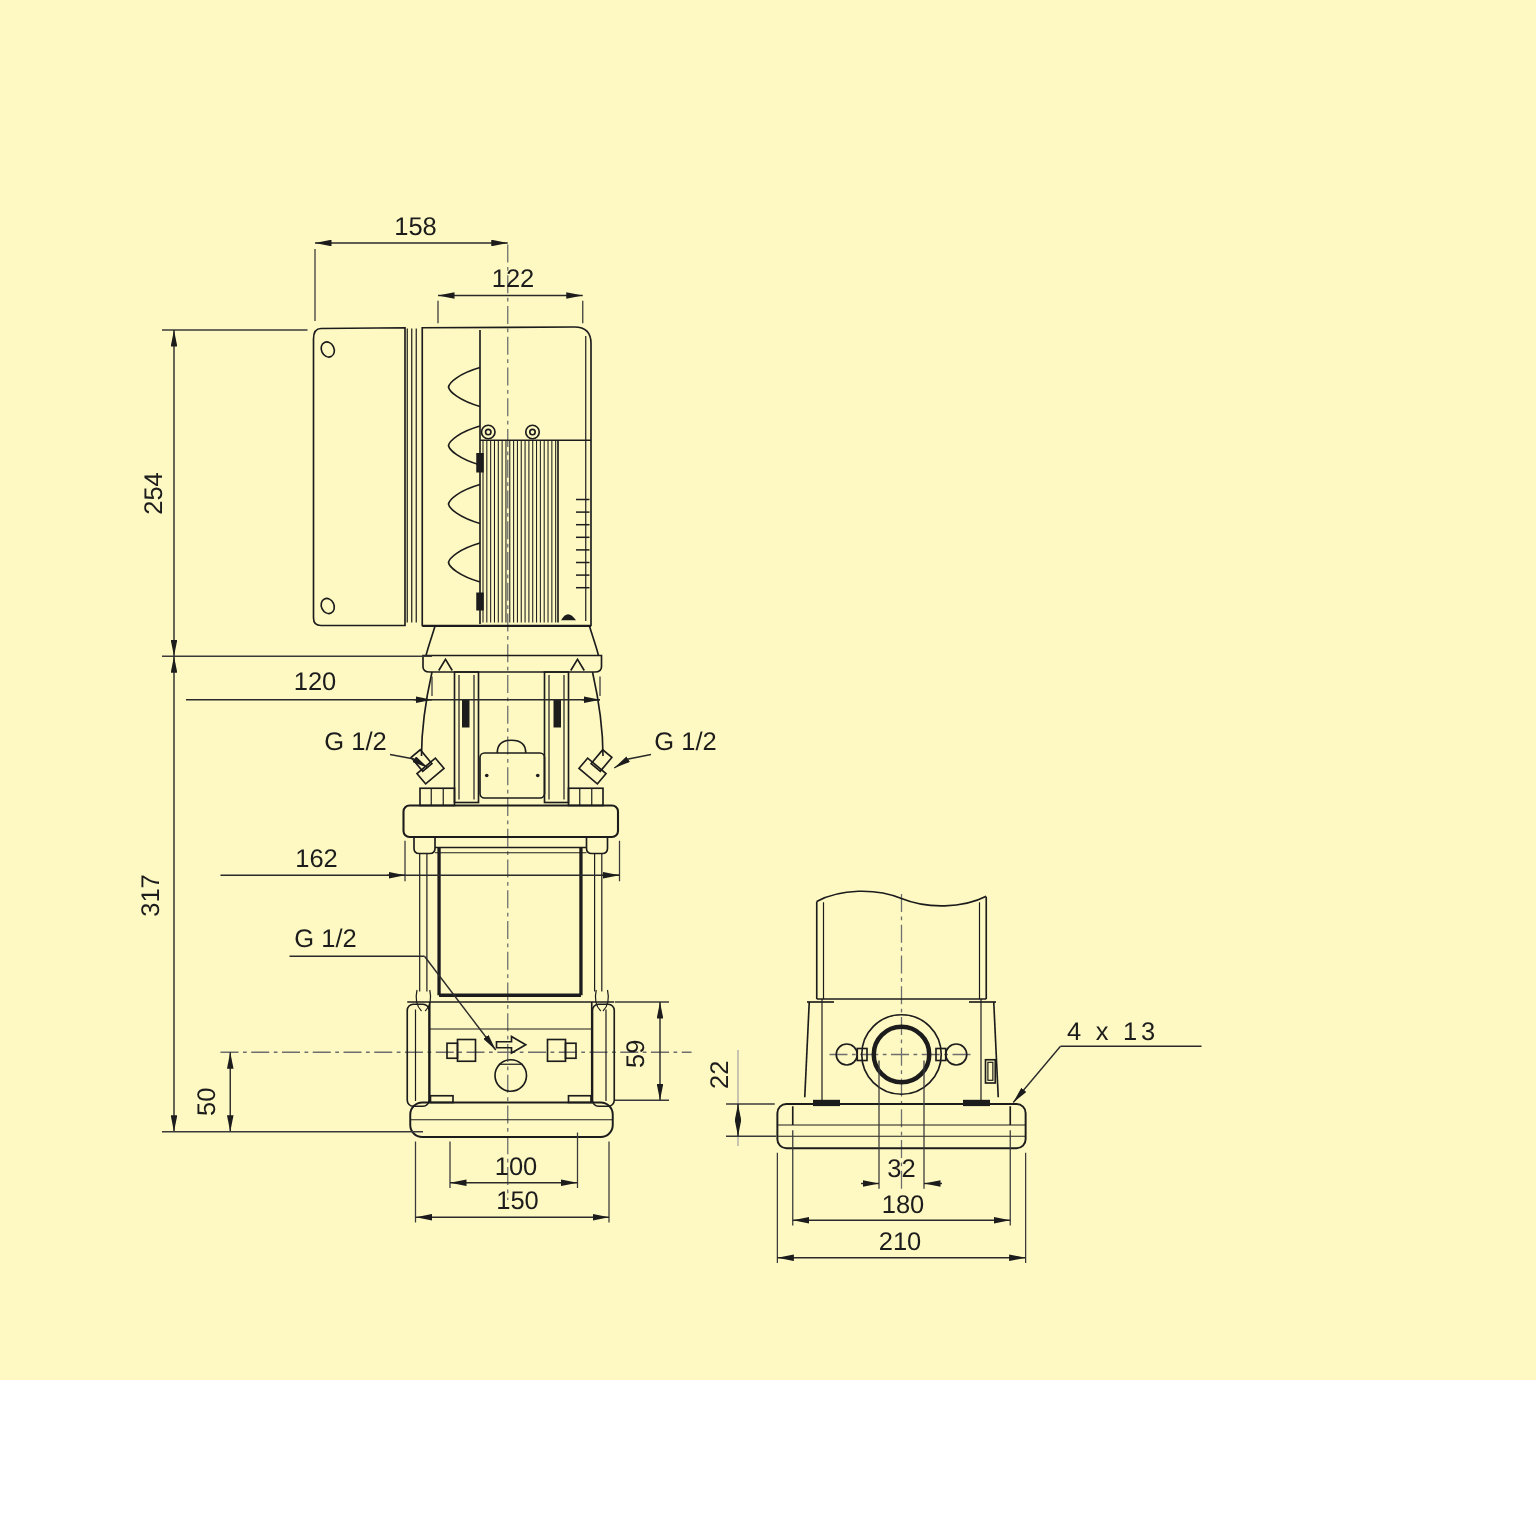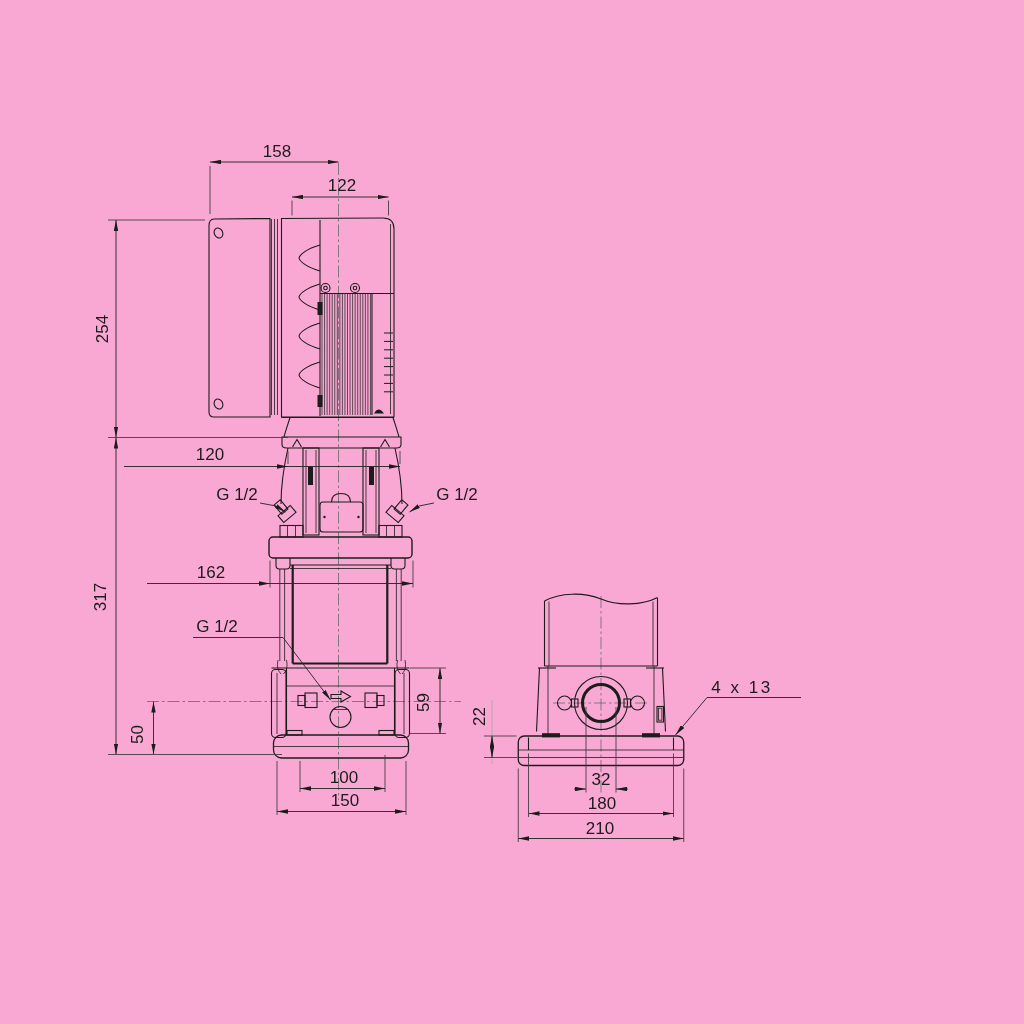--- a/index.html
+++ b/index.html
@@ -1,16 +1,16 @@
 <!DOCTYPE html>
 <html><head>
 <meta charset="utf-8">
 <style>
   html,body{margin:0;padding:0;background:#fff;}
-  .canvas{position:relative;width:1024px;height:1024px;background:#f9a8d4;overflow:hidden;
+  .canvas{position:relative;width:1024px;height:920px;background:#fef9c3;overflow:hidden;
           font-family:"Liberation Sans", sans-serif;}
   svg{position:absolute;left:0;top:0;}
   text{font-family:"Liberation Sans", sans-serif;font-size:17px;fill:#1c1c1c;}
   .outline{stroke:#1c1c1c;stroke-width:1.1;fill:none;}
   .outline-bold{stroke:#1c1c1c;stroke-width:2.2;fill:none;}
   .thin{stroke:#1c1c1c;stroke-width:0.8;fill:none;}
   .dim{stroke:#2a2a2a;stroke-width:0.95;fill:none;}
   .ext{stroke:#3a3a3a;stroke-width:0.85;fill:none;}
   .ext-gray{stroke:#a8a8a8;stroke-width:0.85;fill:none;}
   .cl{stroke:#6e6e6e;stroke-width:0.85;fill:none;stroke-dasharray:12 3 2.5 3;}

